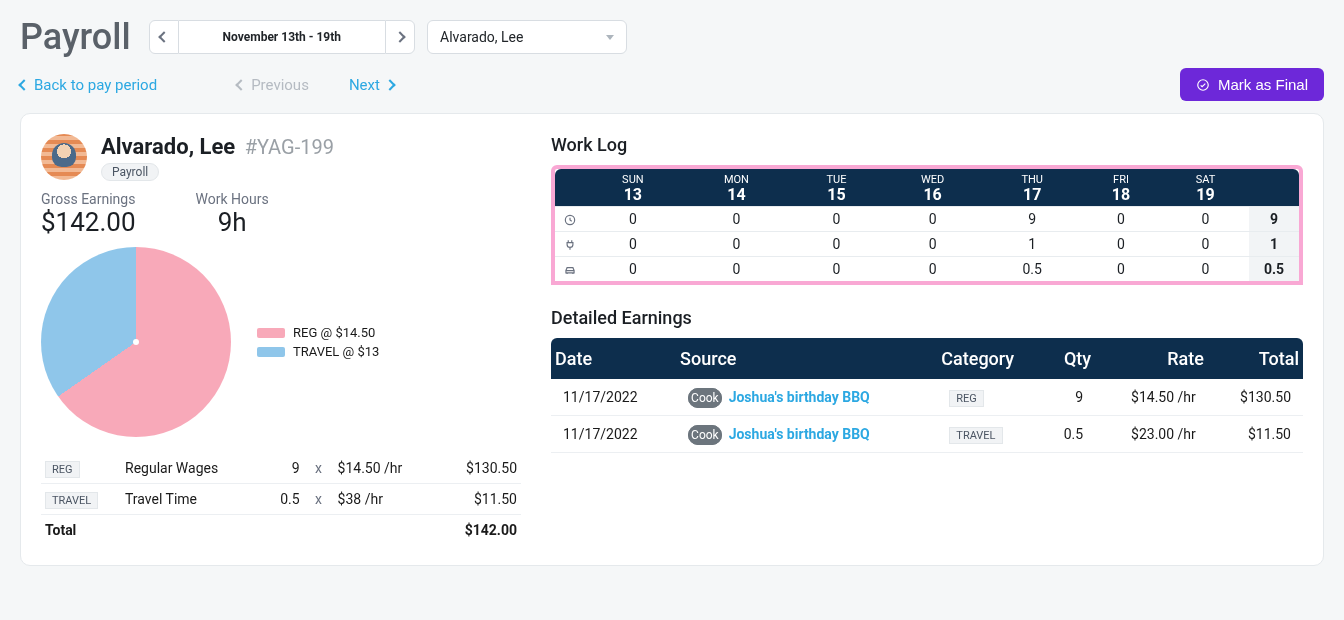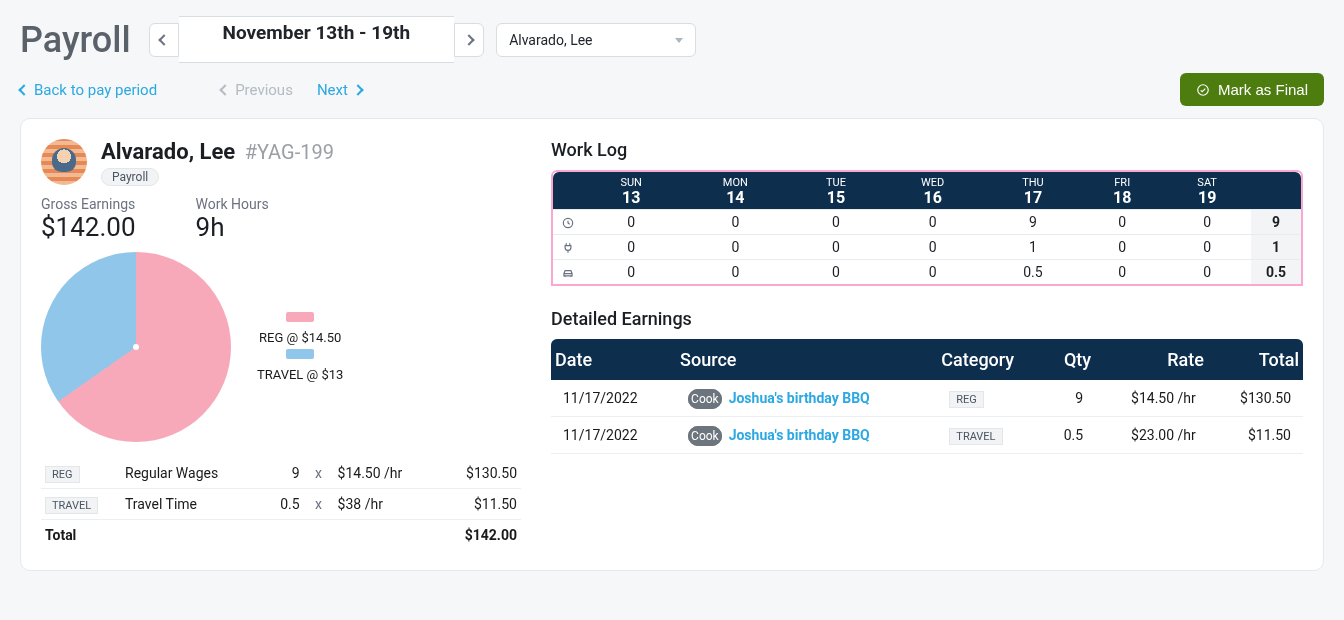--- a/index.html
+++ b/index.html
@@ -35,28 +35,28 @@
     border: 1px solid #d8dde2;
     display: flex;
     align-items: center;
     justify-content: center;
     cursor: pointer;
     color: #6b7280;
   }
   .nav-btn.left { border-radius: 6px 0 0 6px; }
   .nav-btn.right { border-radius: 0 6px 6px 0; }
   .period-label {
-    height: 47px;
+    height: 34px;
     line-height: 32px;
     padding: 0 44px;
     background: #fff;
     border-top: 1px solid #d8dde2;
     border-bottom: 1px solid #d8dde2;
     font-weight: 700;
-    font-size: 19px;
+    font-size: 12px;
     color: #212529;
   }
   .select {
     height: 34px;
     background: #fff;
     border: 1px solid #d8dde2;
     border-radius: 6px;
     padding: 0 34px 0 12px;
     display: flex;
     align-items: center;
@@ -72,34 +72,34 @@
     top: 14px;
     width: 0; height: 0;
     border-left: 4px solid transparent;
     border-right: 4px solid transparent;
     border-top: 5px solid #adb5bd;
   }
   .subbar {
     display: flex;
     align-items: center;
     padding: 0 20px 12px 20px;
-    gap: 24px;
+    gap: 40px;
   }
   .link {
     color: #2ca8e2;
     display: inline-flex;
     align-items: center;
     gap: 6px;
     cursor: pointer;
     font-size: 15px;
   }
   .link.disabled { color: #b5bbc2; cursor: default; }
   .spacer { flex: 1; }
   .btn-primary {
-    background: #4d7c0f;
+    background: #6d28d9;
     color: #fff;
     border: none;
     border-radius: 6px;
     padding: 8px 16px;
     font-size: 15px;
     display: inline-flex;
     align-items: center;
     gap: 8px;
     cursor: pointer;
   }
@@ -149,56 +149,57 @@
     border-radius: 12px;
     padding: 1px 10px;
     font-size: 12px;
     color: #4b5563;
     margin-top: 4px;
   }
   .stats {
     display: flex;
     gap: 60px;
     margin: 4px 0 10px 0;
+    text-align: center;
   }
   .stat-label { color: #6b7280; font-size: 14px; }
   .stat-value { font-size: 26px; font-weight: 400; color: #1b1f24; }
   .chart-row {
     display: flex;
     align-items: center;
     gap: 26px;
     margin-bottom: 16px;
   }
   .pie {
     width: 190px; height: 190px; border-radius: 50%;
     position: relative;
   }
   .pie-center {
     position:absolute; left:50%; top:50%;
     width:6px; height:6px; margin-left:-3px; margin-top:-3px;
     background:#fff; border-radius:50%;
   }
   .legend { font-size: 13px; }
-  .legend-item { display:flex; align-items:center; gap:8px; margin:4px 0;flex-direction:column;}
+  .legend-item { display:flex; align-items:center; gap:8px; margin:4px 0;}
   .legend-swatch { width:28px; height:10px; border-radius:2px; }
   .section-h { font-weight: 700; font-size: 16px; margin-bottom: 8px; color:#1b1f24;}
   .summary-table { width:100%; border-collapse: collapse; font-size:14px;}
   .summary-table td { padding:7px 4px; border-bottom:1px solid #eceff2; }
   .summary-table tr:last-child td { border-bottom:none; font-weight:700;}
   .tag {
     background:#f1f3f5; border:1px solid #e3e7ea; border-radius:0;
     padding:1px 6px; font-size:11px; color:#4b5563;
   }
   .tag.dark { background:#6c757d; color:#fff; border-color:#6c757d; border-radius:10px; padding:2px 2px; font-size:12px;}
   .right-col {}
   .worklog-head, .detailed-head {
     font-size: 18px; font-weight: 500; color:#1b1f24; margin-bottom:10px;
   }
   .worklog {
-    border:2px solid #f9a8d4;
+    border:4px solid #f9a8d4;
     border-radius:6px 6px 0 0;
     overflow: visible;
     margin-bottom: 22px;
   }
   .worklog table { width:100%; border-collapse: collapse; }
   .worklog thead th {
     background:#0d2e4d; color:#fff; font-weight:400; font-size:11px;
     padding:4px 0 2px 0; text-align:center;
   }
   .worklog thead th .dnum { display:block; font-size:16px; font-weight:700; line-height:1.1;}

